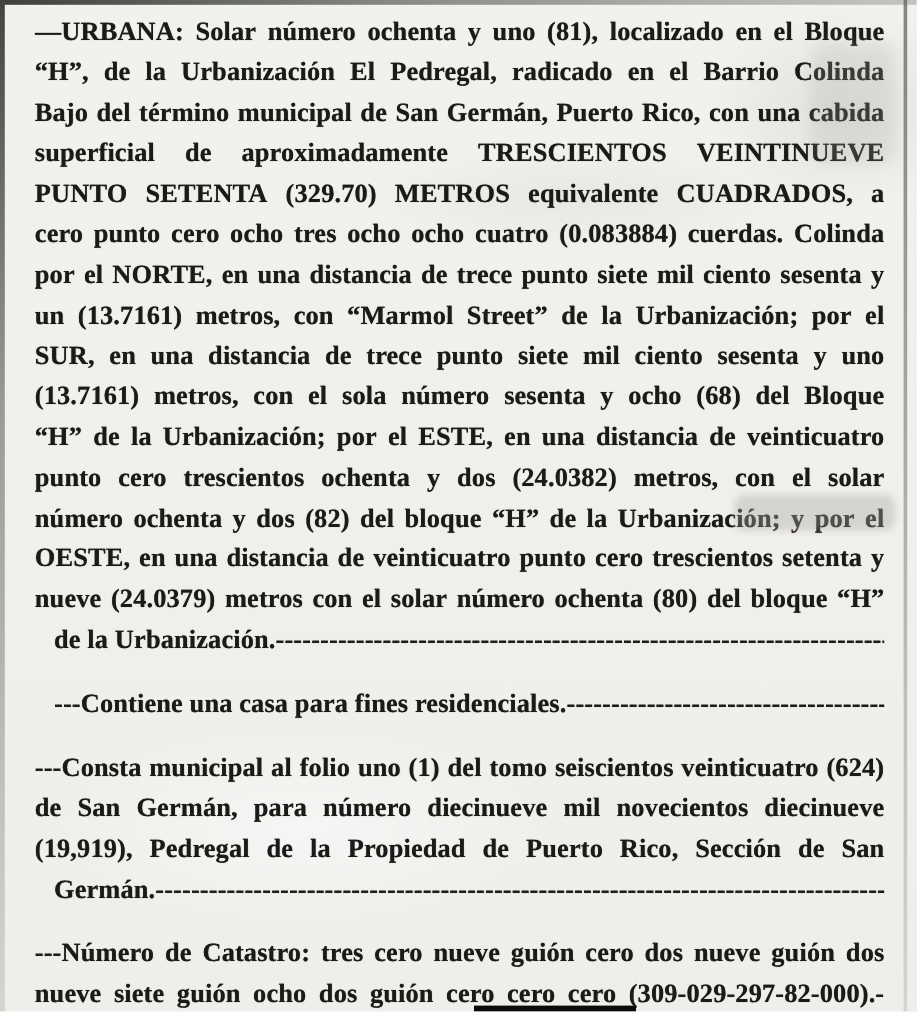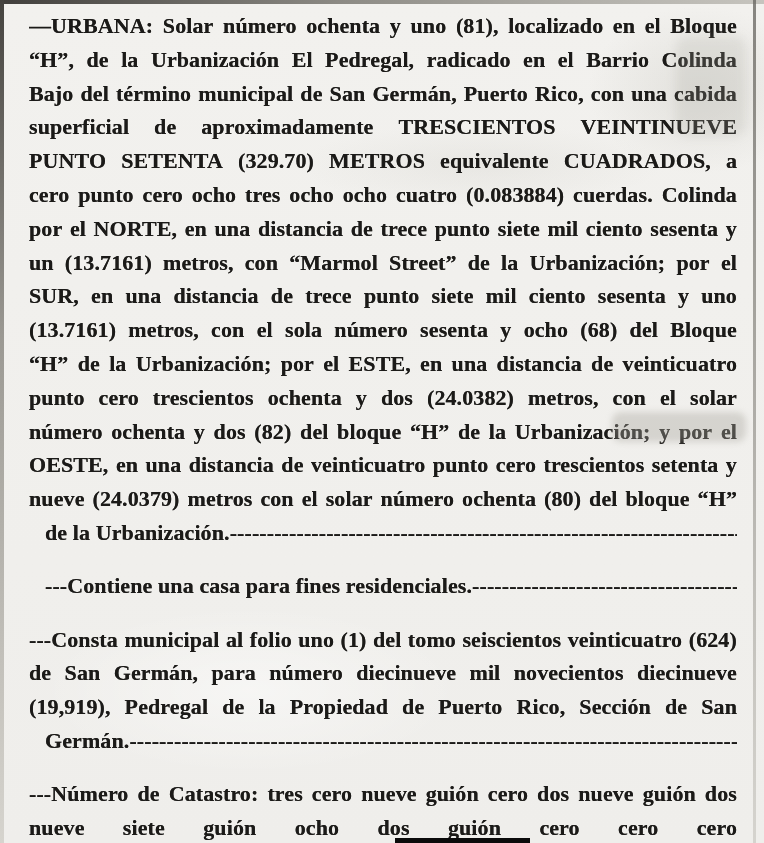--- a/index.html
+++ b/index.html
@@ -325,20 +325,21 @@
         <div class="line justline">
           <span>nueve</span>
           <span>siete</span>
           <span>guión</span>
           <span>ocho</span>
           <span>dos</span>
           <span>guión</span>
           <span>cero</span>
           <span>cero</span>
           <span>cero</span>
+          <span>(309-029-297-82-000).-</span>
         </div>
       </div>
     </div>
 
   <div class="artifact border-top"></div>
   <div class="artifact border-left"></div>
   <div class="artifact border-right"></div>
   <div class="artifact smudge-1"></div>
   <div class="artifact smudge-2"></div>
   <div class="artifact redaction"></div>

